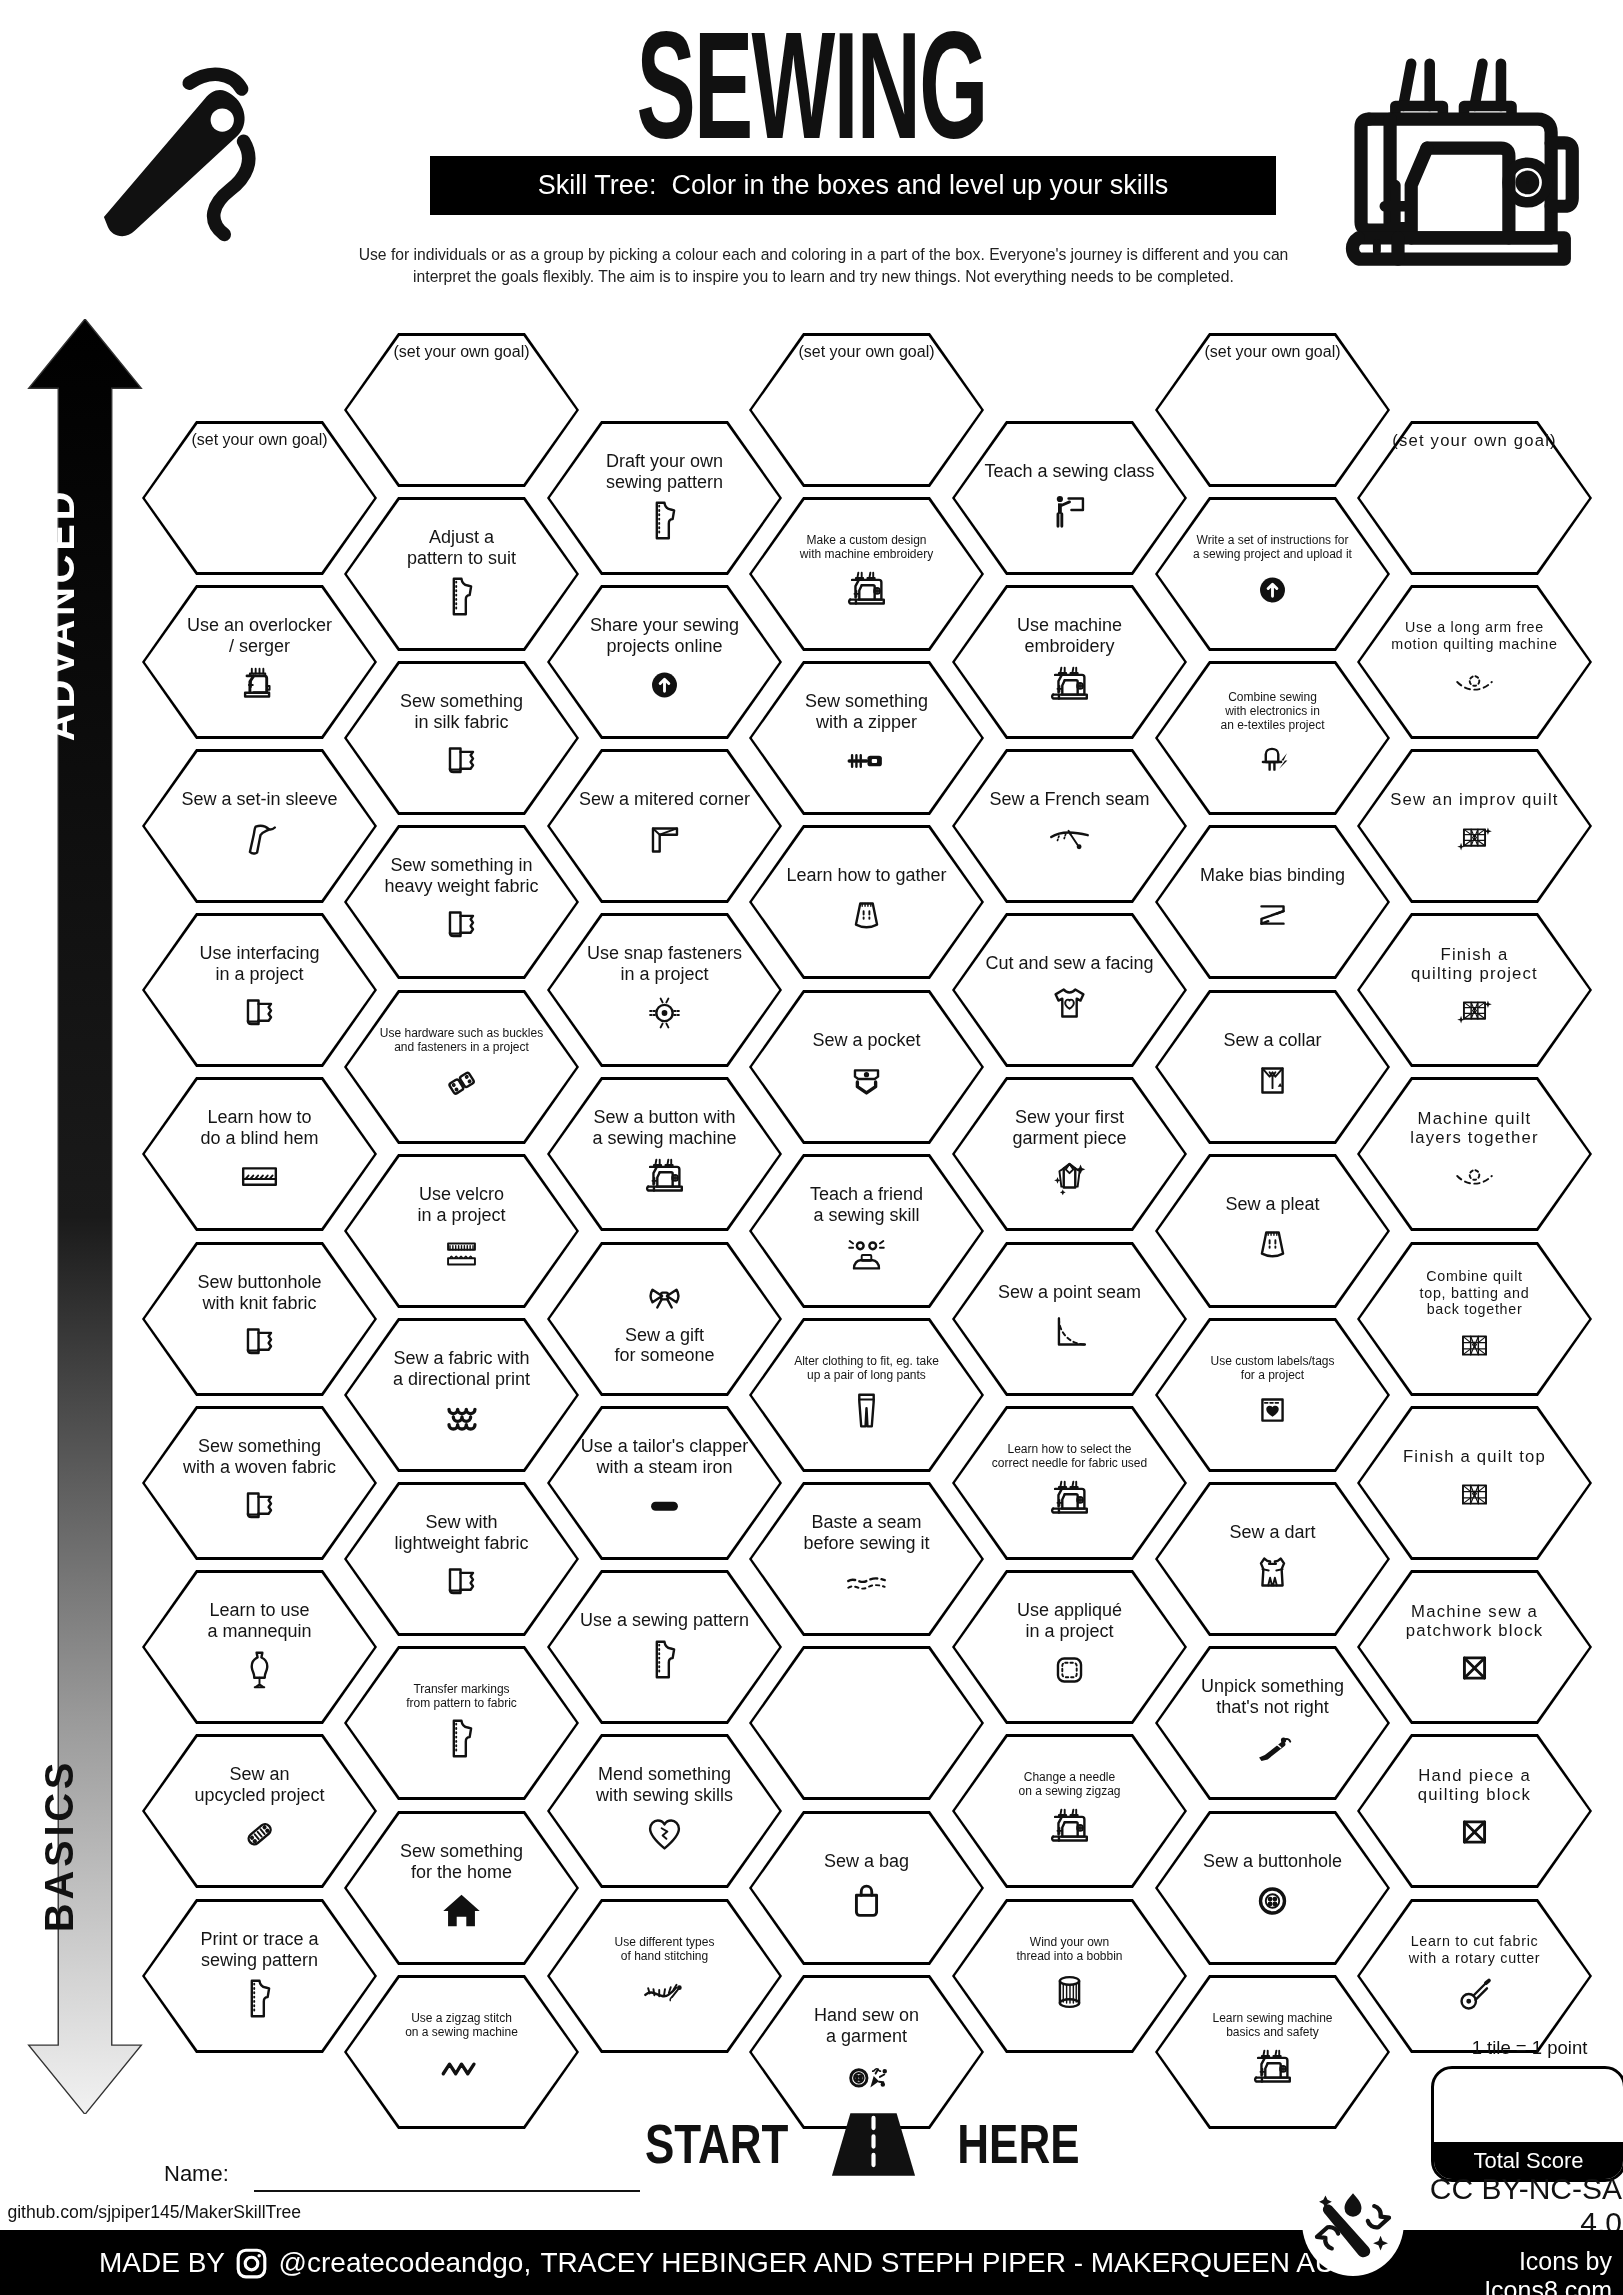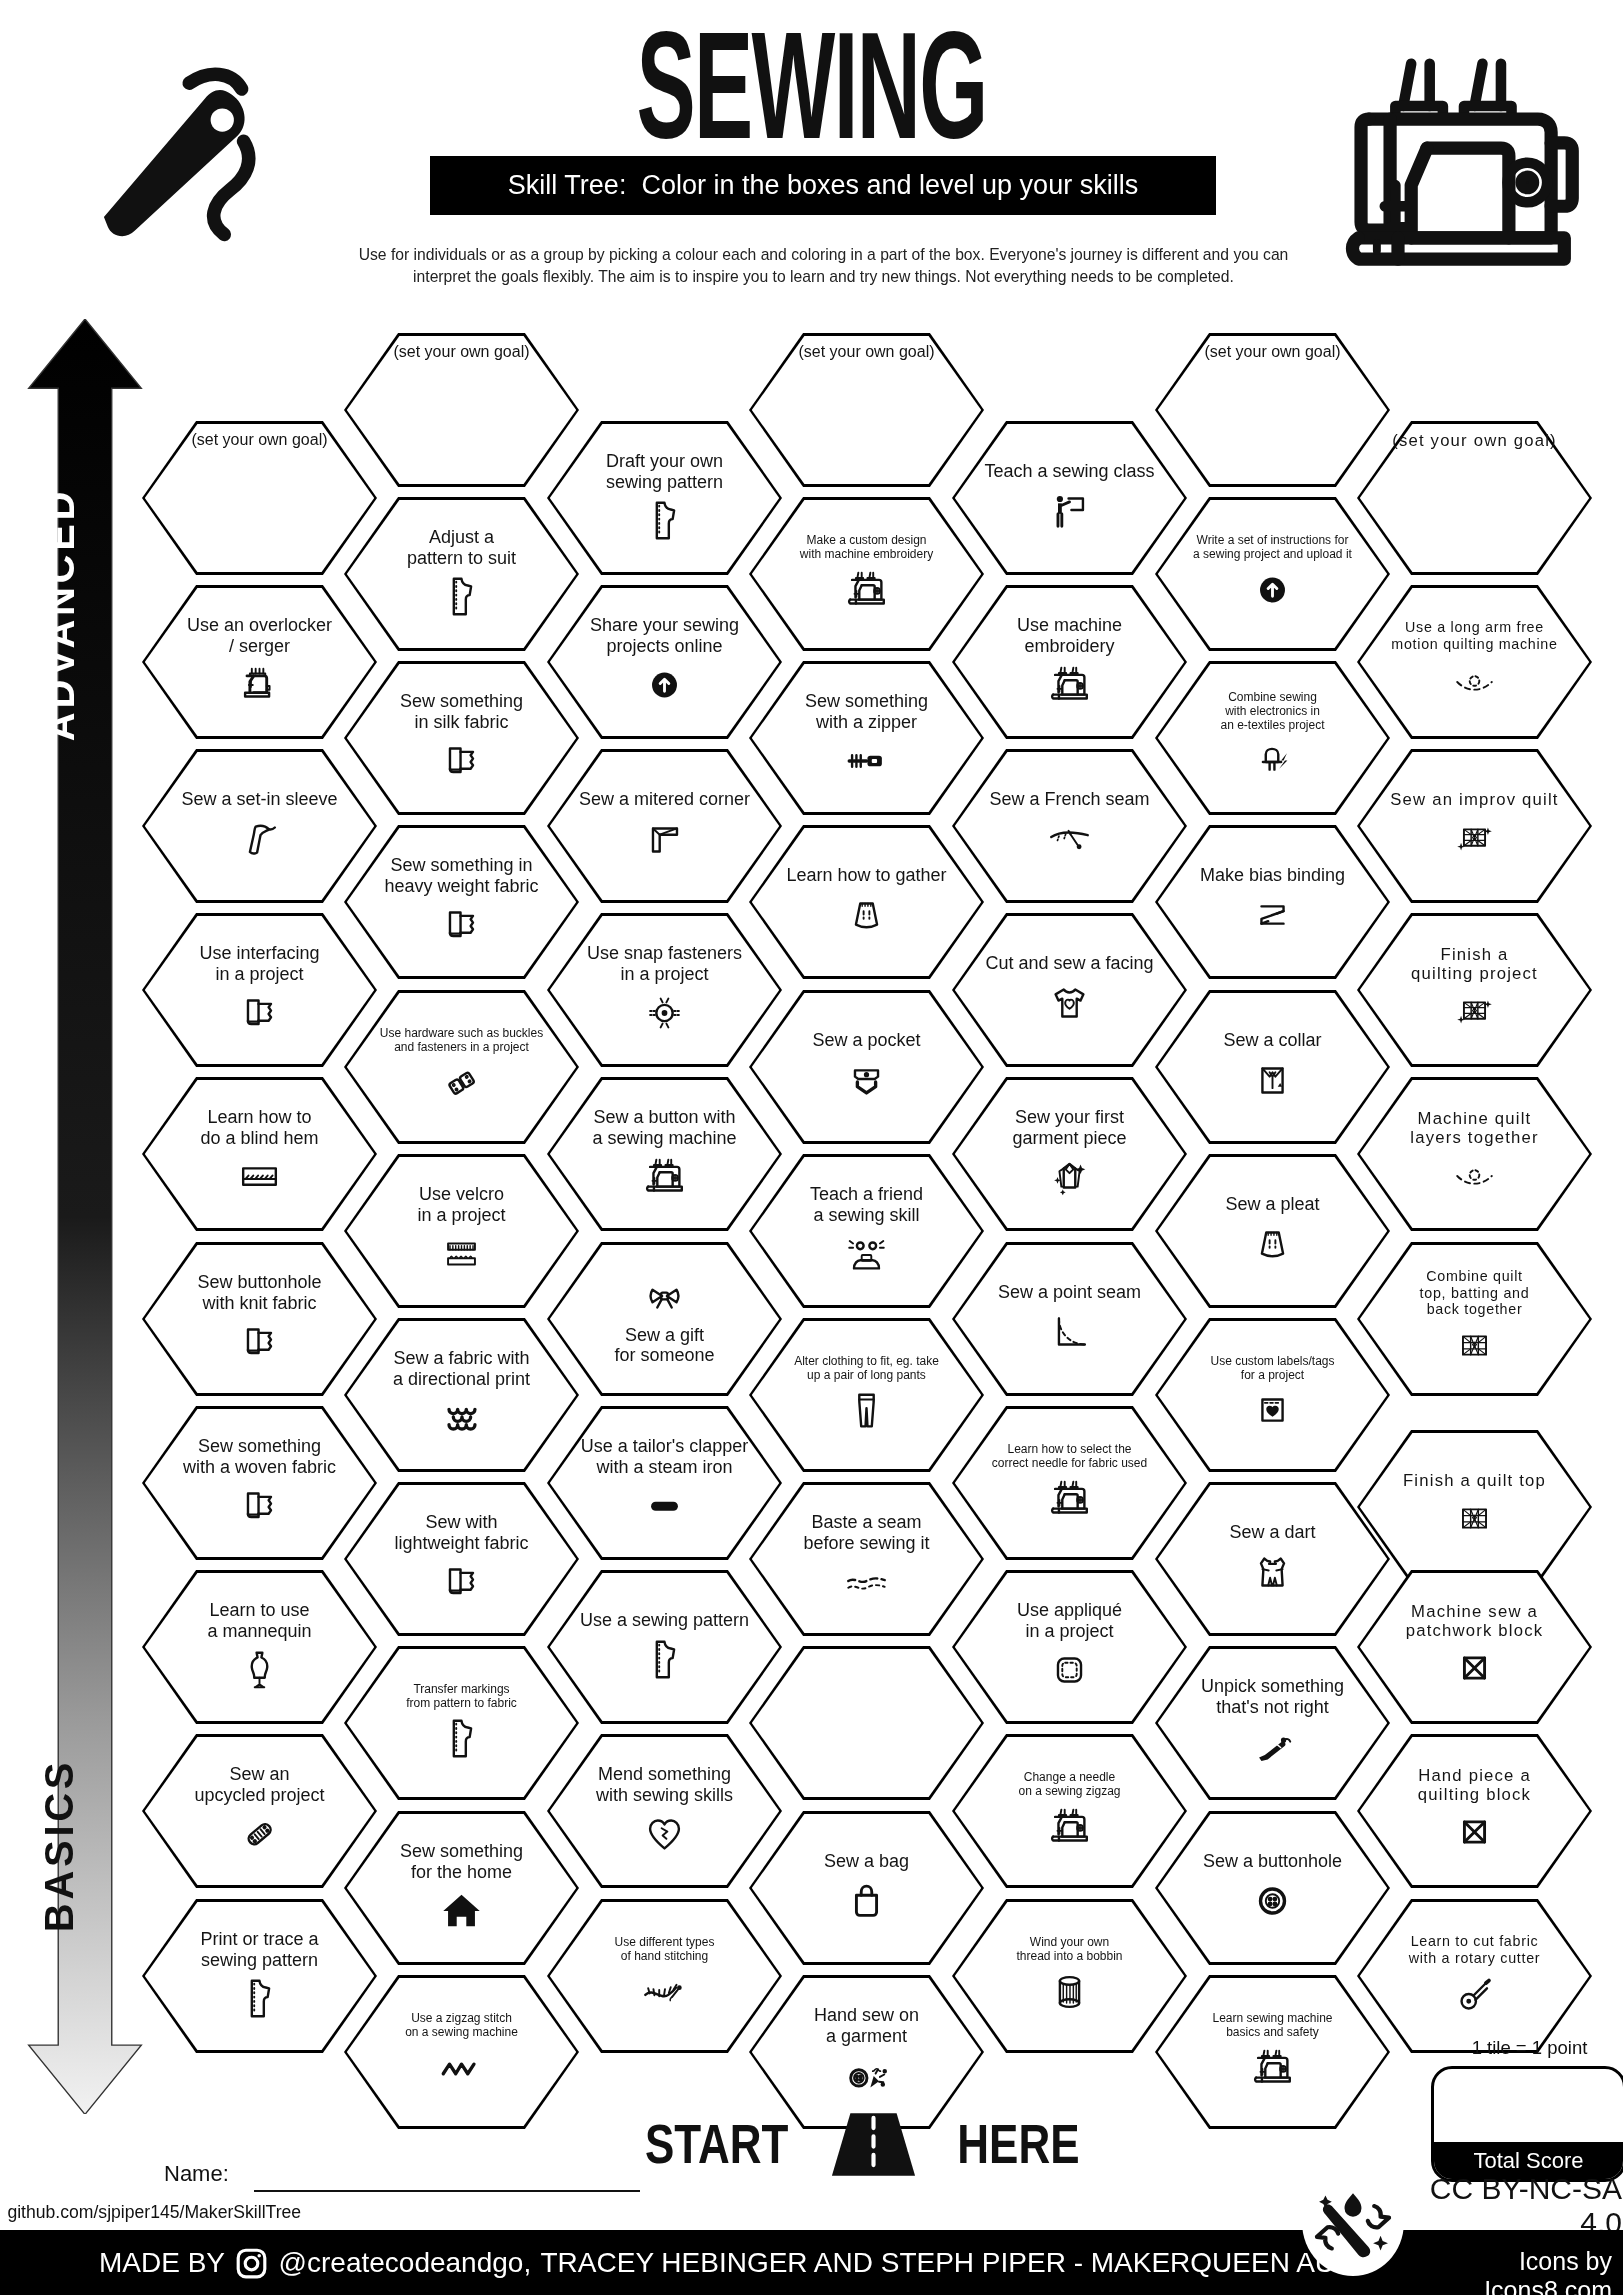--- a/index.html
+++ b/index.html
@@ -4,21 +4,21 @@
 <style>
   html,body{margin:0;padding:0;background:#fff;}
   #page{position:relative;width:1623px;height:2295px;background:#fff;overflow:hidden;
         font-family:"Liberation Sans",sans-serif;color:#111;}
   
   .logo{position:absolute;left:69px;top:56px;width:194px;height:194px;}
   .machine-art{position:absolute;left:1332px;top:32px;width:264px;height:264px;}
   .title{position:absolute;left:0;top:8.3px;width:1623px;text-align:center;
          font-size:153px;font-weight:700;letter-spacing:-2.8px;line-height:1;
          transform:scaleX(.58);transform-origin:50% 0;}
-  .tagline-bar{position:absolute;left:430px;top:156px;width:786px;height:59px;background:#000;
+  .tagline-bar{position:absolute;left:430px;top:156px;width:846px;height:59px;background:#000;
          display:flex;align-items:center;justify-content:center;}
   .tagline-bar span{color:#fff;font-size:27px;white-space:pre;}
   .desc{position:absolute;left:287px;top:244px;width:1073px;text-align:center;
         font-size:15.7px;line-height:1.42;color:#222;}
   
   .axis{position:absolute;left:25.4px;top:319px;width:120px;height:1800px;}
   .axis-label{position:absolute;left:0;width:120px;text-align:center;font-weight:700;
         transform:rotate(-90deg);transform-origin:center;white-space:nowrap;
         font-size:40px;letter-spacing:3.7px;}
   .axis-label.adv{top:592px;left:-282px;width:685px;color:#fff;}
@@ -981,21 +981,21 @@
         <div class="hex-content">
           <div class="tile-label">Combine quilt top, batting and back together</div>
           <div class="tile-icon"><svg viewBox="0 0 100 100">
               <rect x="26" y="30" width="48" height="38" stroke-width="4"></rect>
               <path d="M42 30v38M58 30v38M26 43h48M26 56h48" stroke-width="3"></path>
               <path d="M42 30l16 38M58 30 42 68M26 30l16 13M26 68l16-12M74 30 58 43M74 68 58 56" stroke-width="2.5"></path>
               <path d="M46 47l4-5 4 5-4 5z" stroke-width="2.5"></path>
             </svg></div>
         </div>
       </div>
-      <div class="hex wide" style="left: 1357px; top: 1406px; margin-top: 24px;">
+      <div class="hex wide" style="left: 1357px; top: 1406px;">
         <div class="hex-border"></div>
         <div class="hex-fill"></div>
         <div class="hex-content">
           <div class="tile-label">Finish a quilt top</div>
           <div class="tile-icon"><svg viewBox="0 0 100 100">
               <rect x="26" y="30" width="48" height="38" stroke-width="4"></rect>
               <path d="M42 30v38M58 30v38M26 43h48M26 56h48" stroke-width="3"></path>
               <path d="M42 30l16 38M58 30 42 68M26 30l16 13M26 68l16-12M74 30 58 43M74 68 58 56" stroke-width="2.5"></path>
               <path d="M46 47l4-5 4 5-4 5z" stroke-width="2.5"></path>
             </svg></div>

